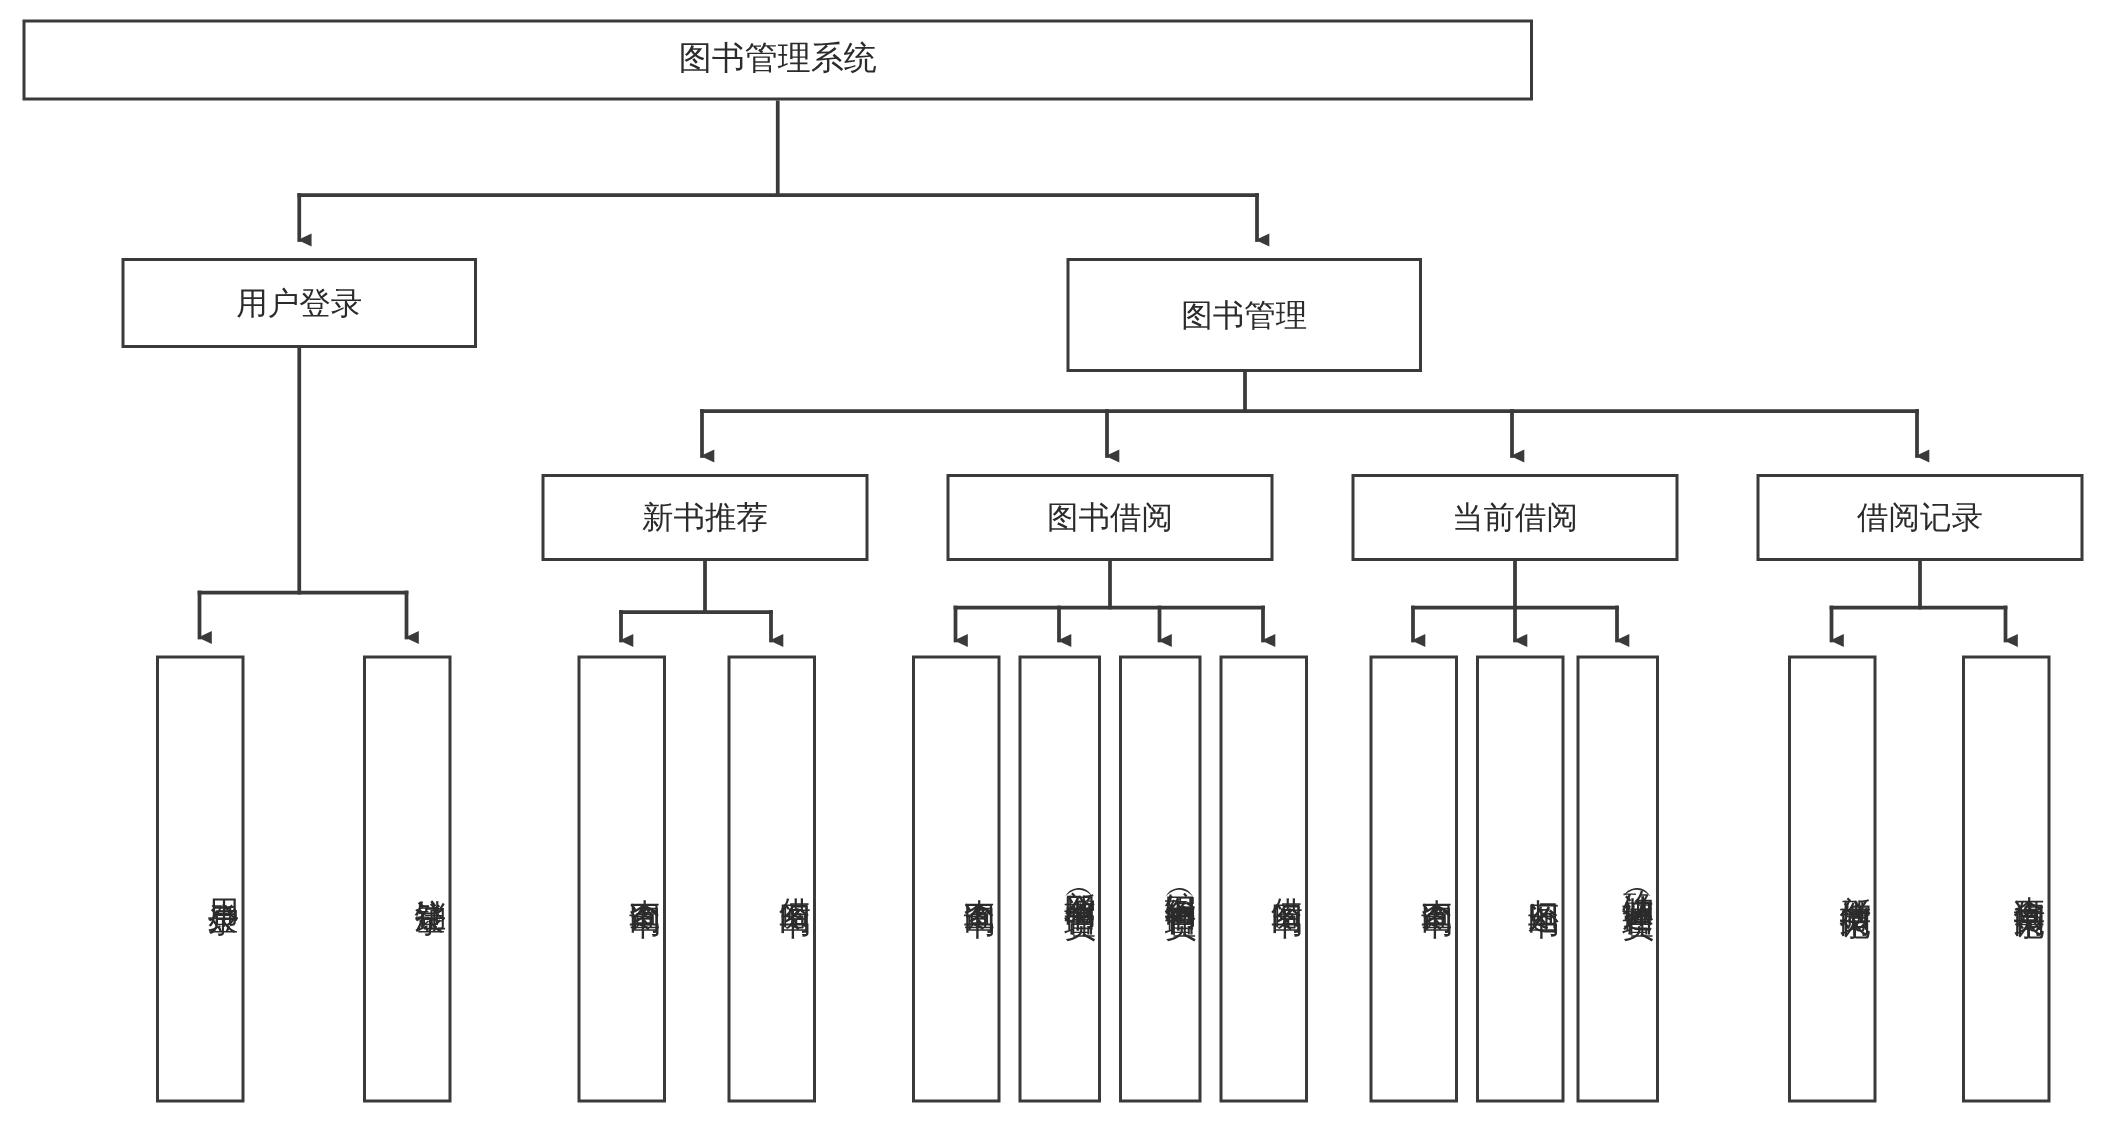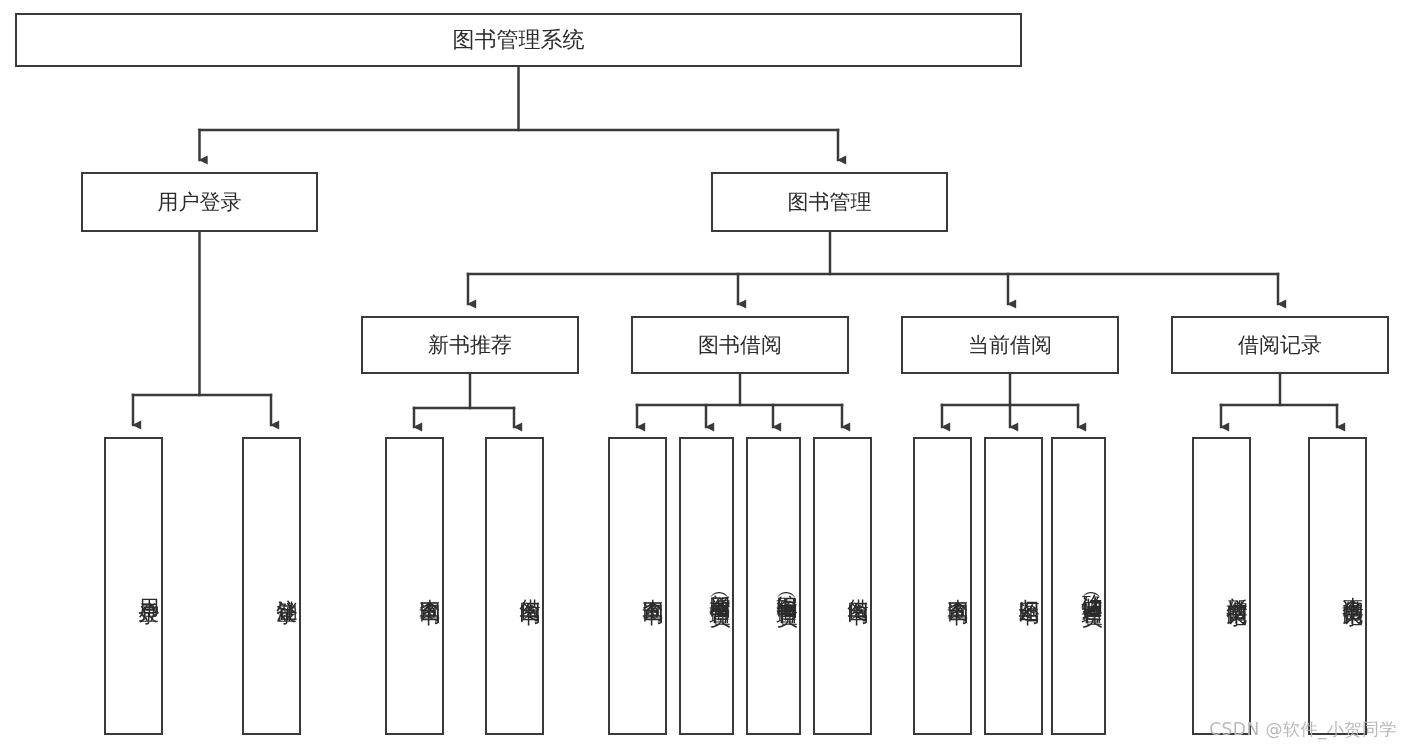--- a/index.html
+++ b/index.html
@@ -125,21 +125,21 @@
     </g>
   </svg>
 
   <div class="node root" style="left: 15px; top: 13px; width: 1007px; height: 54px;">
     <span class="label">图书管理系统</span>
   </div>
 
   <div class="node lvl1" style="left: 81px; top: 172px; width: 237px; height: 60px;">
     <span class="label">用户登录</span>
   </div>
-  <div class="node lvl1" style="left: 711px; top: 172px; width: 237px; height: 60px;">
+  <div class="node lvl1" style="left: 711px; top: 172px; width: 237px; height: 76px;">
     <span class="label">图书管理</span>
   </div>
 
   <div class="node lvl2" style="left: 361px; top: 316px; width: 218px; height: 58px;">
     <span class="label">新书推荐</span>
   </div>
   <div class="node lvl2" style="left: 631px; top: 316px; width: 218px; height: 58px;">
     <span class="label">图书借阅</span>
   </div>
   <div class="node lvl2" style="left: 1171px; top: 316px; width: 218px; height: 58px;">
@@ -182,15 +182,14 @@
   <div class="node leaf" style="left: 1051px; top: 437px; width: 55px; height: 298px;">
     <span class="label">确认归还（管理员）</span>
   </div>
   <div class="node leaf" style="left: 1192px; top: 437px; width: 59px; height: 298px;">
     <span class="label">新增借阅记录</span>
   </div>
   <div class="node leaf" style="left: 1308px; top: 437px; width: 59px; height: 298px;">
     <span class="label">查询借阅记录</span>
   </div>
 
-  <div class="watermark">CSDN @软件_小贺同学</div>
 
 </div>
 
 </body></html>

